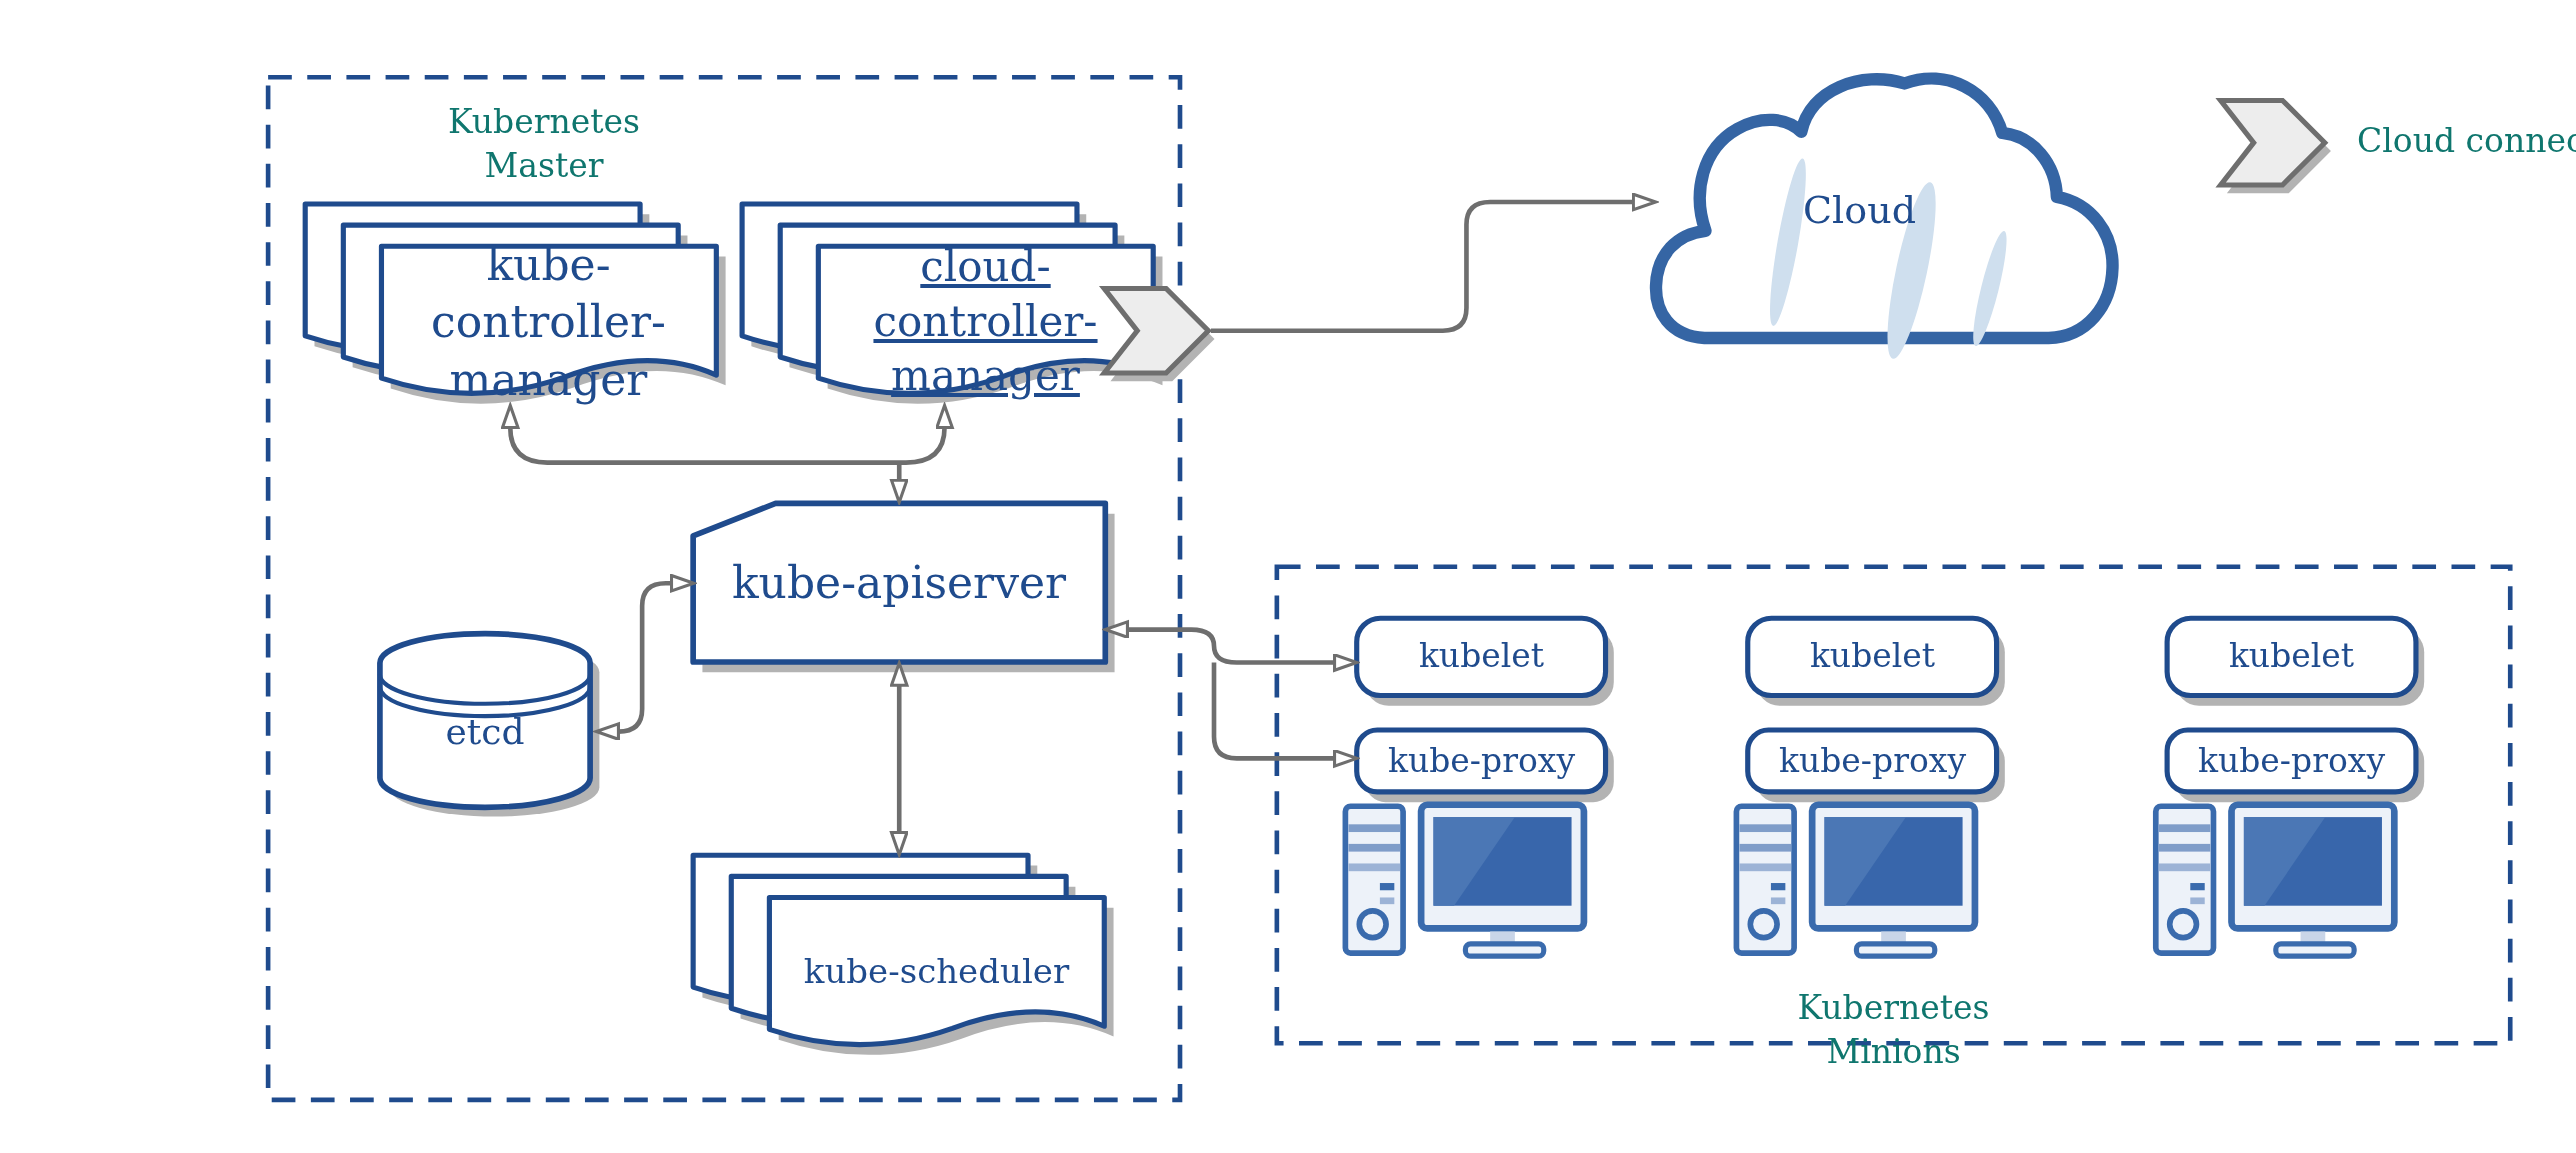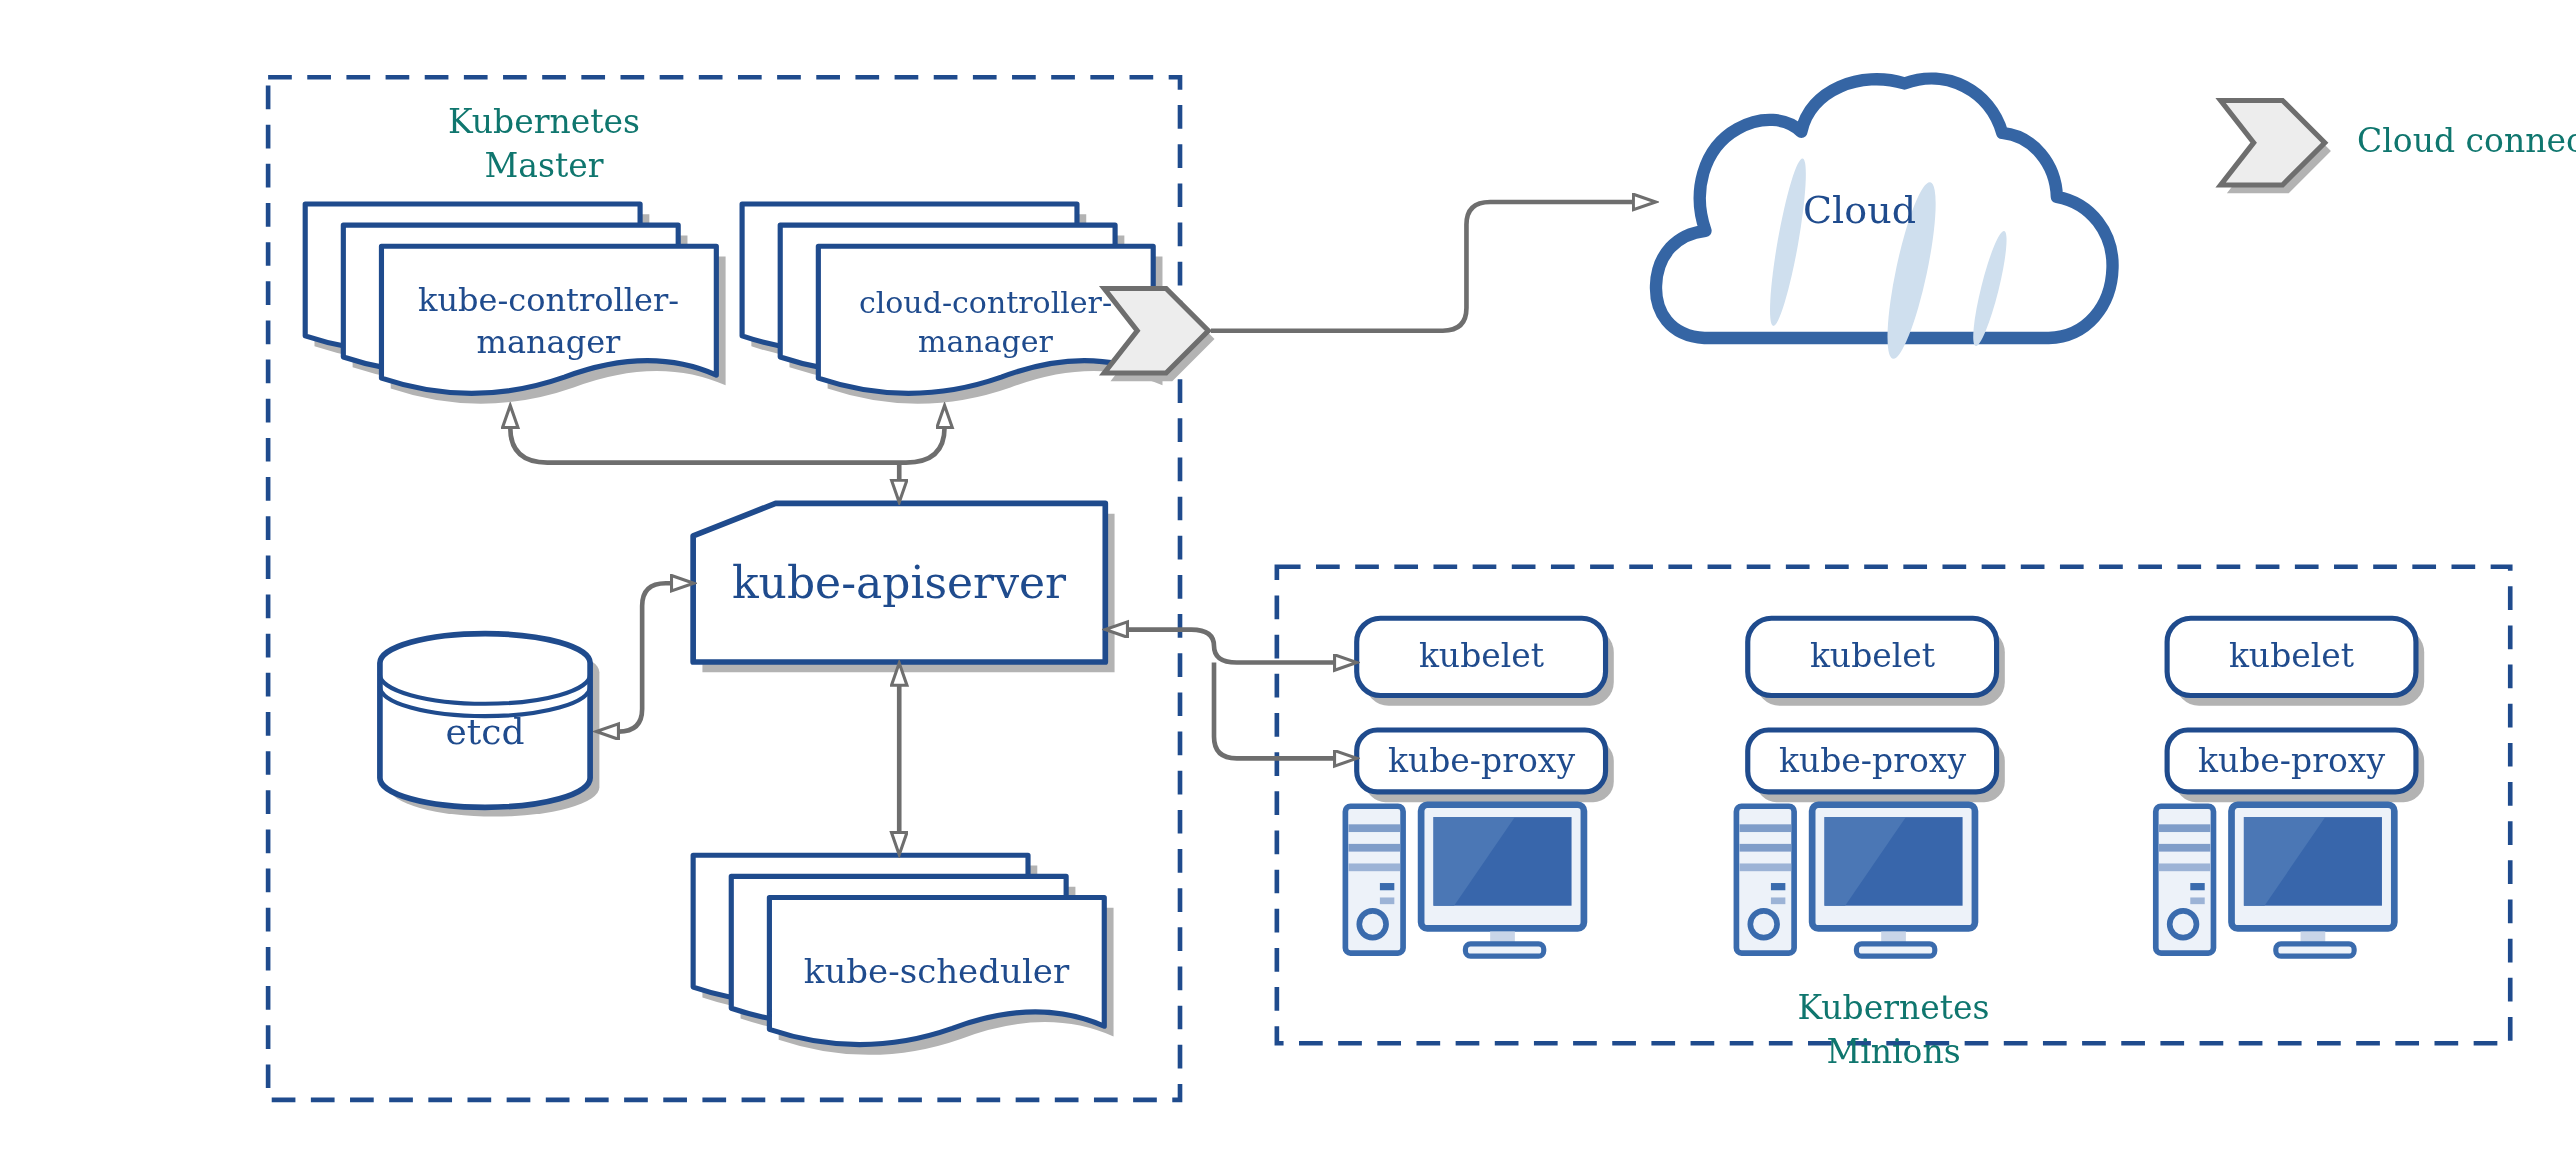--- a/index.html
+++ b/index.html
@@ -131,24 +131,24 @@
       <path d="M1745,1330 V1616" marker-start="url(#ahS)" marker-end="url(#ahE)"></path>
       <path d="M2188,1222 H2312 Q2356,1222 2356,1254 Q2356,1286 2400,1286 H2590" marker-start="url(#ahS)" marker-end="url(#ahE)"></path>
       <path d="M2356,1286 V1430 Q2356,1472 2400,1472 H2590" marker-end="url(#ahE)"></path>
       <path d="M2350,642 H2800 Q2846,642 2846,598 V436 Q2846,392 2892,392 H3170" marker-end="url(#ahE)"></path>
     </g>
   </svg>
 
   <div class="lbl gray" style="left:338px;top:95px;width:412px;height:98px;font-size:33px;line-height:1.32;">Kubernetes
 Master</div>
 
-  <div class="lbl" style="left:381px;top:255px;width:335px;height:134px;font-size:32px;">kube-controller-
+  <div class="lbl" style="left:381px;top:255px;width:335px;height:134px;font-size:44px;">kube-controller-
 manager</div>
 
-  <div class="lbl" style="left:818px;top:255px;width:335px;height:134px;font-size:30px;">cloud-controller-
+  <div class="lbl" style="left:818px;top:255px;width:335px;height:134px;font-size:42px;text-decoration:underline;">cloud-controller-
 manager</div>
 
   <div class="lbl" style="left:693px;top:503px;width:412px;height:159px;font-size:44px;">kube-apiserver</div>
 
   <div class="lbl" style="left:769px;top:907px;width:335px;height:129px;font-size:34px;">kube-scheduler</div>
 
   <div class="lbl" style="left:380px;top:670px;width:210px;height:124px;font-size:36px;">etcd</div>
 
   <div class="lbl" style="left:1705px;top:170px;width:309px;height:82px;font-size:38px;">Cloud</div>
 

